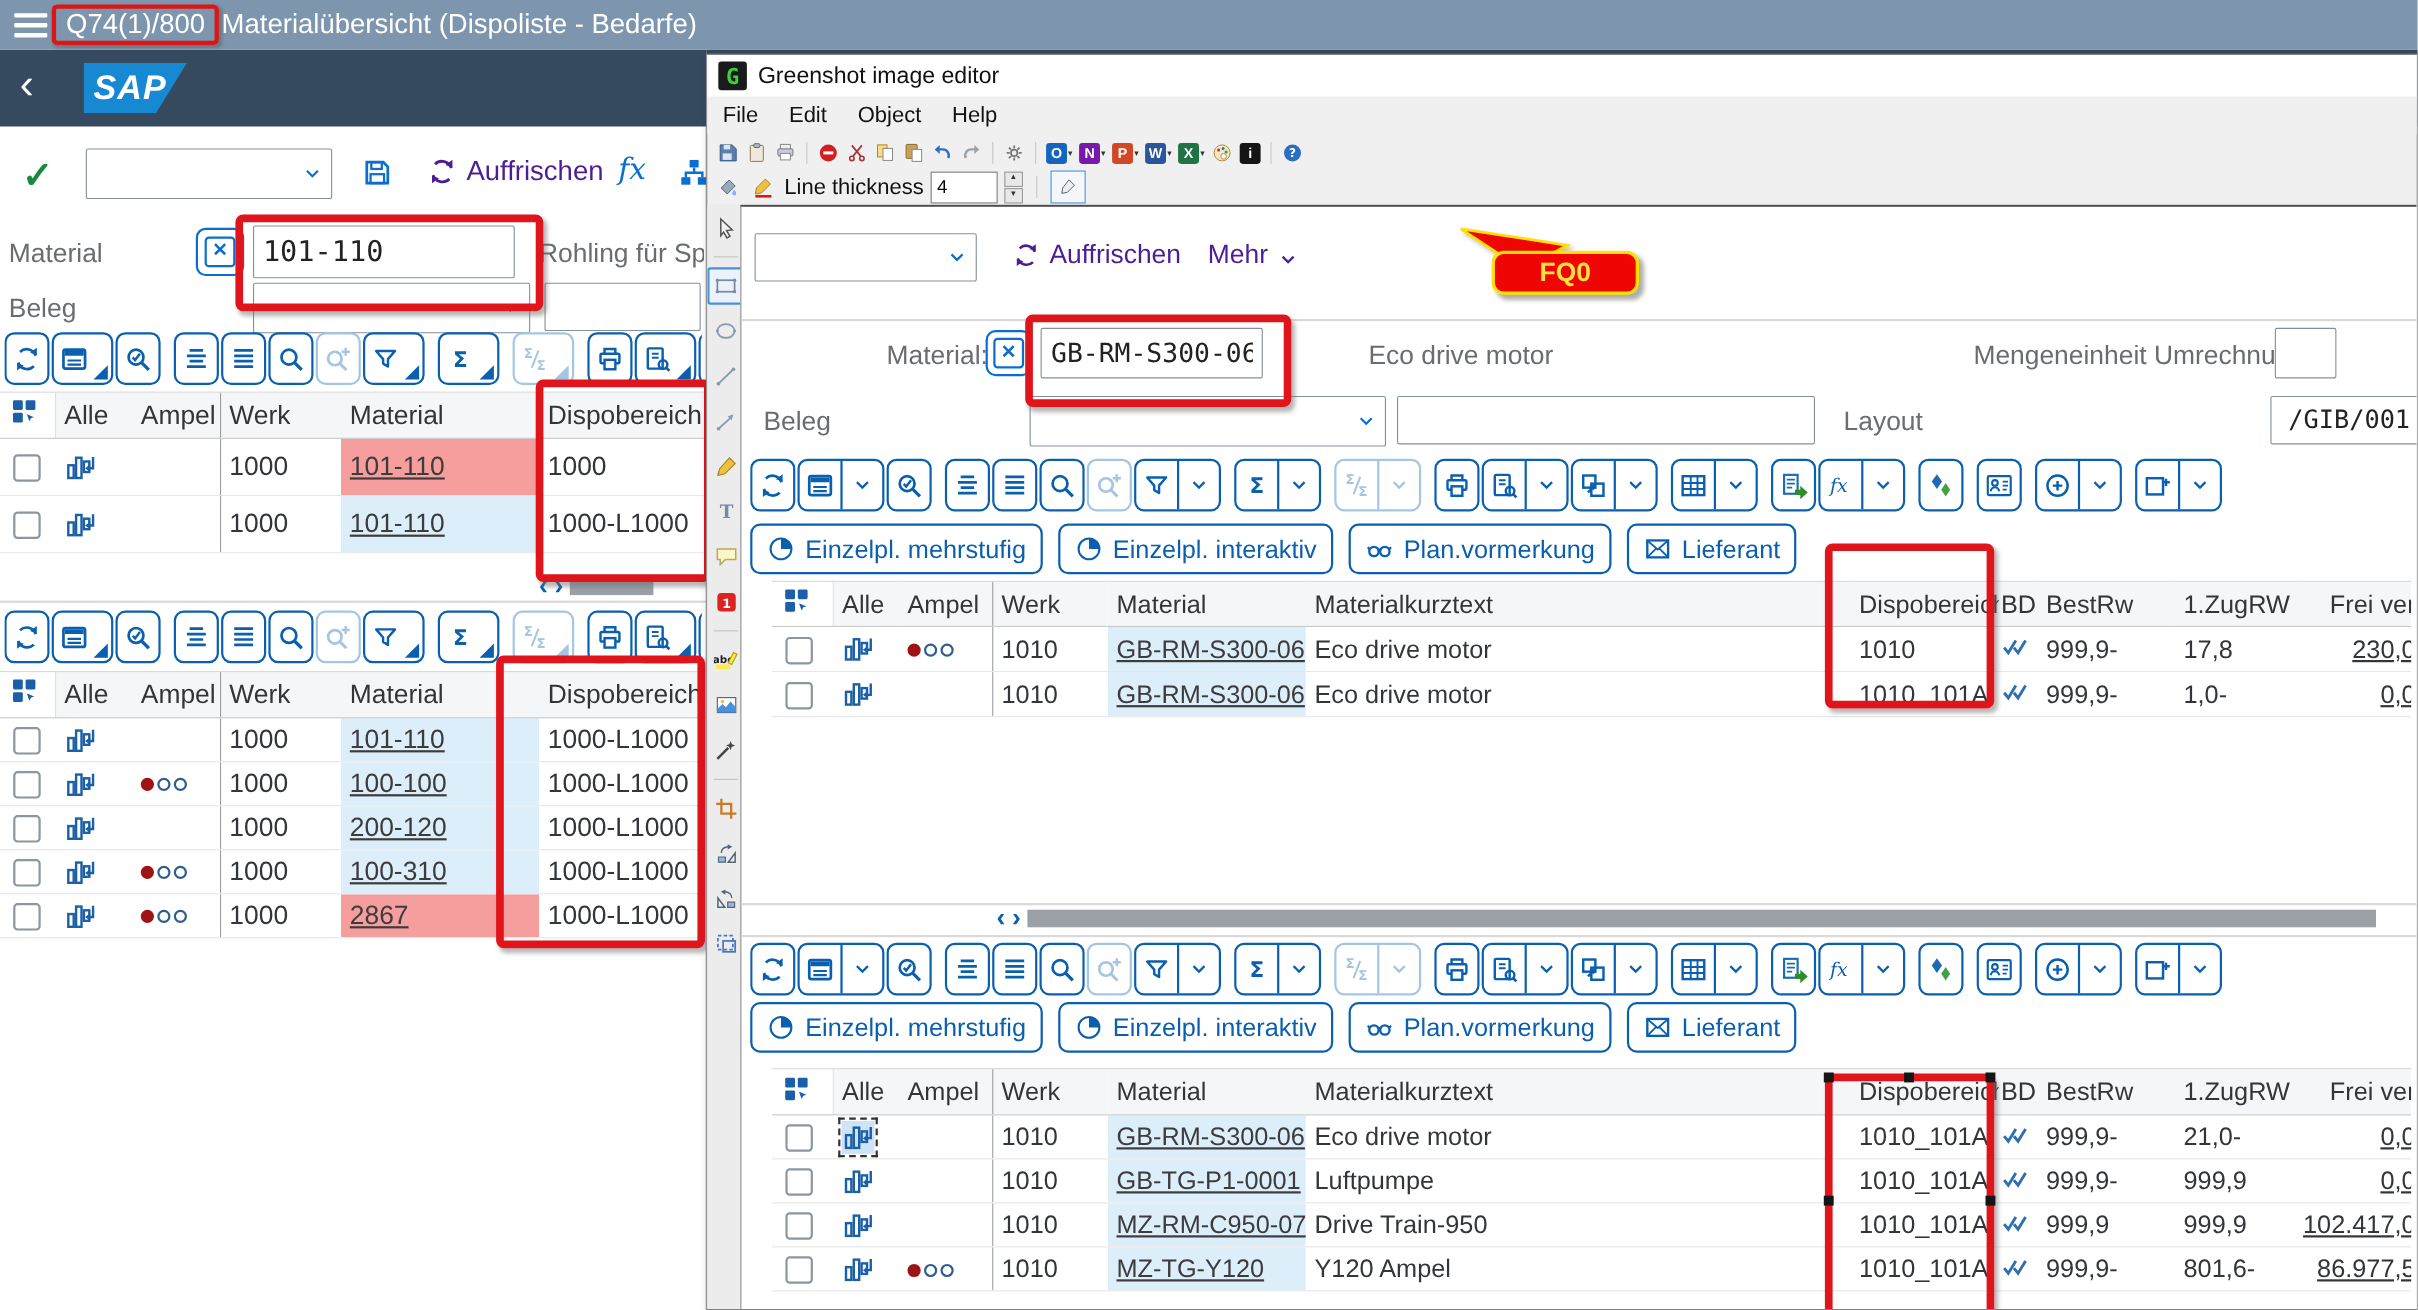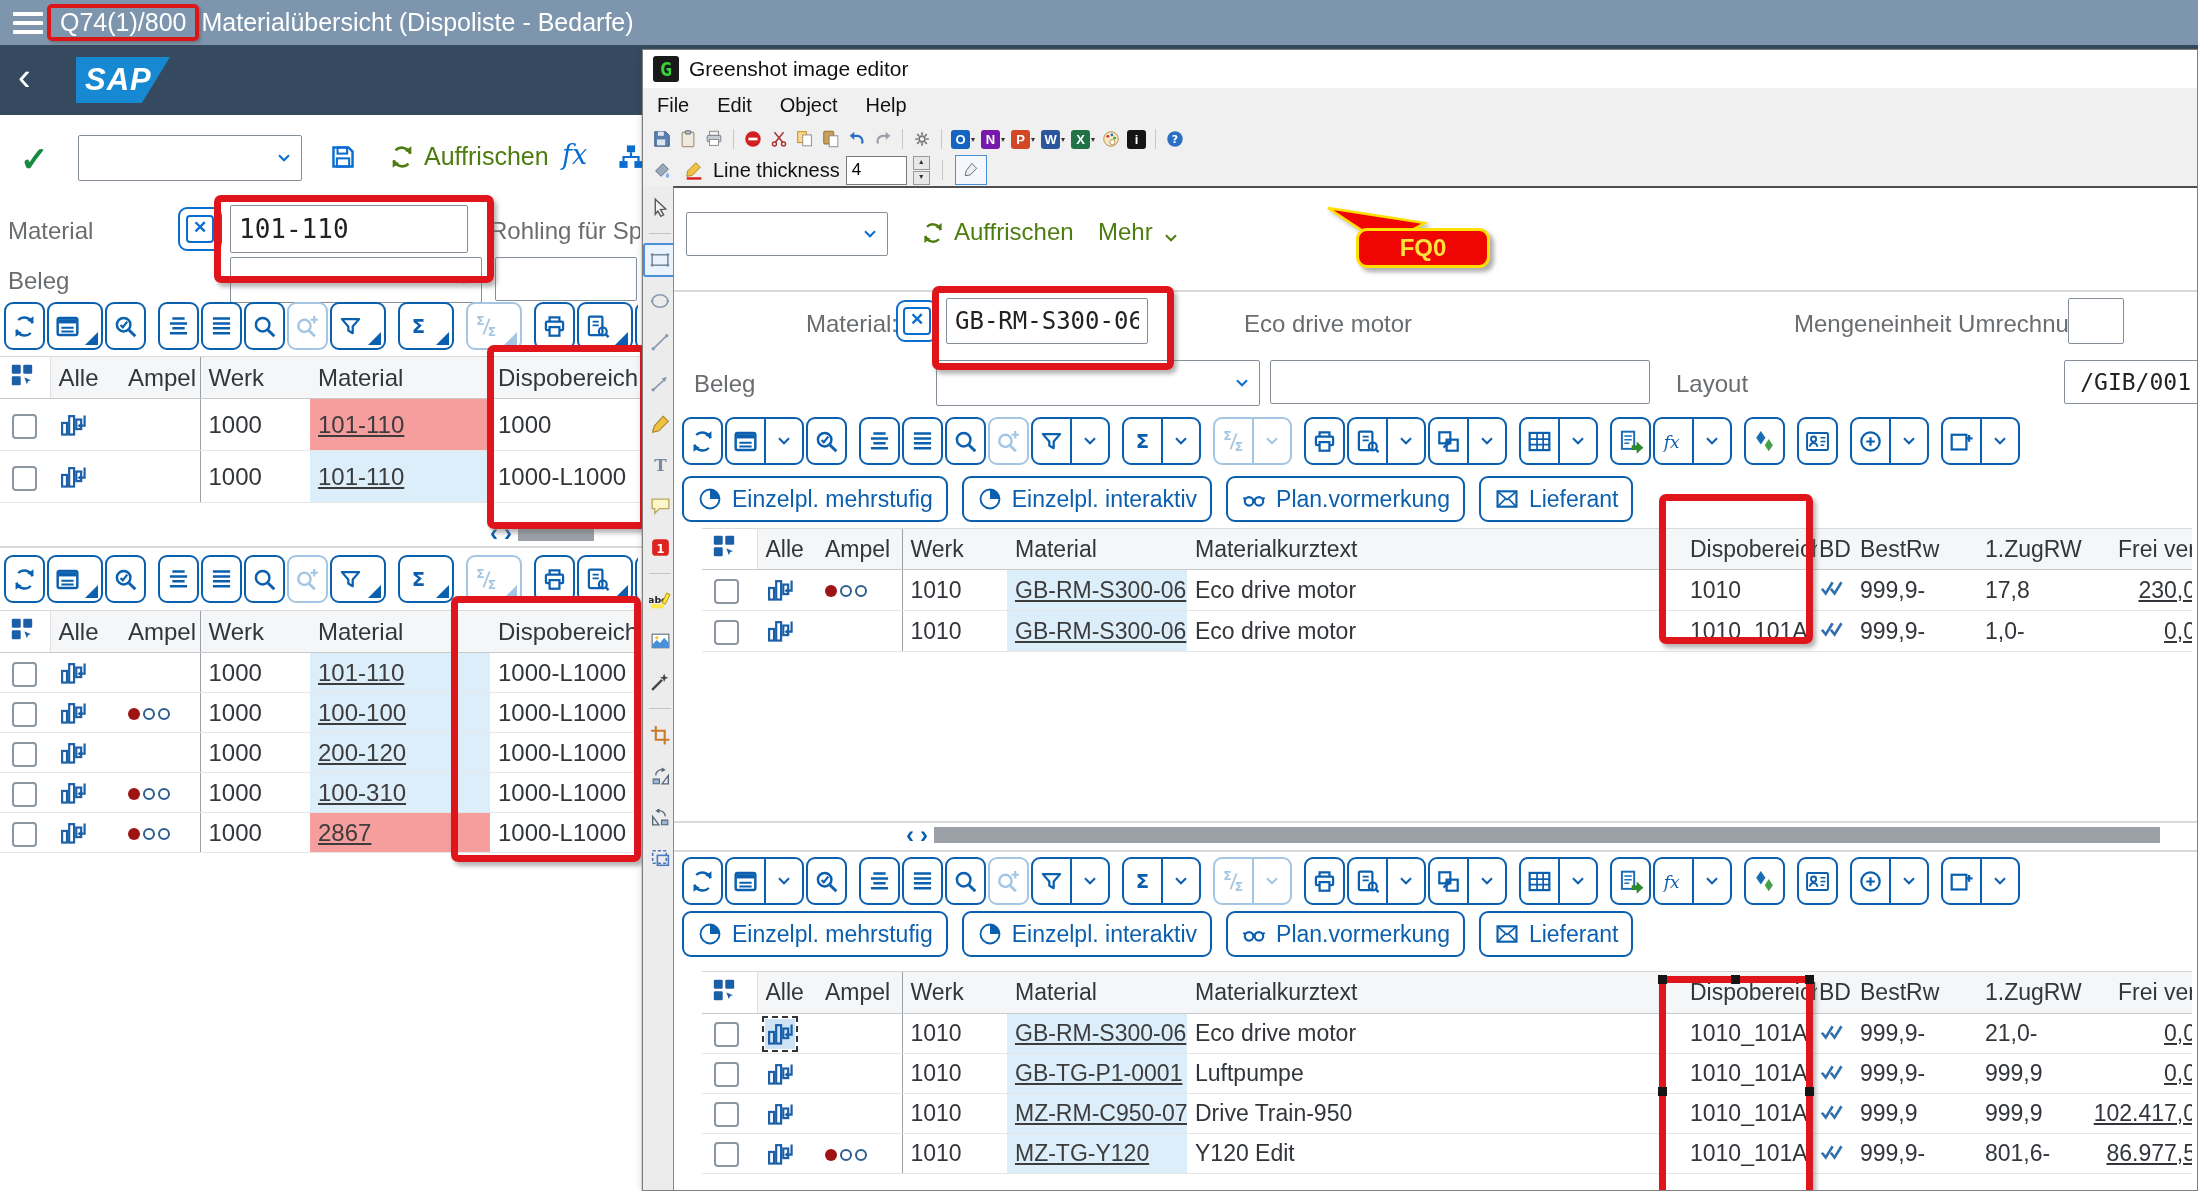--- a/index.html
+++ b/index.html
@@ -15,21 +15,21 @@
   
   #leftpanel{position:absolute;left:0;top:45px;width:642px;height:1146px;background:#fff;overflow:hidden;z-index:1;}
   .lp-head{position:absolute;left:0;top:0;width:100%;height:70px;background:#354a5f;}
   .backchev{position:absolute;left:18px;top:10px;color:#fff;font-size:38px;line-height:44px;}
   .saplogo{position:absolute;left:76px;top:12px;width:94px;height:46px;background:#1789d3;clip-path:polygon(0 0,100% 0,70% 100%,0 100%);color:#fff;font-size:31px;font-weight:bold;font-style:italic;display:flex;align-items:center;padding-left:9px;box-sizing:border-box;letter-spacing:1px;}
   .okcheck{position:absolute;left:20px;top:94px;color:#188a3f;font-size:34px;font-weight:bold;}
   .combo{position:absolute;border:1.5px solid #848f9a;background:#fff;border-radius:2px;}
   .combo .cv{position:absolute;right:7px;top:50%;transform:translateY(-50%);color:#0a6ed1;display:flex;}
   .combo .cv svg{width:20px;height:20px;}
   .tin{position:absolute;border:1.5px solid #848f9a;border-radius:2px;font-family:"DejaVu Sans Mono",monospace;color:#222;padding:0 8px;background:#fff;box-sizing:border-box;outline:none;}
-  .bluelink{color:#4d7c0f;display:inline-flex;align-items:center;gap:8px;font-size:25px;}
+  .bluelink{color:#4c1d95;display:inline-flex;align-items:flex-start;gap:8px;font-size:25px;}
   .bluelink svg{width:28px;height:28px;}
   .lbl{position:absolute;color:#6a6d70;font-size:24px;white-space:nowrap;}
   .xbtn{position:absolute;width:44px;height:44px;border:2px solid #0a6ed1;border-radius:9px;background:#fff;display:flex;align-items:center;justify-content:center;box-sizing:border-box;}
   .xbtn b{width:24px;height:24px;border:2.5px solid #0a6ed1;border-radius:4px;color:#0a6ed1;font-size:17px;line-height:21px;text-align:center;font-weight:bold;}
   
   .tbrow{position:absolute;display:flex;align-items:center;overflow:hidden;height:50px;}
   .sapbtn{position:relative;display:flex;align-items:center;height:44px;border:2.5px solid #0a5fae;border-radius:9px;background:#fff;color:#0a5fae;margin-right:2px;flex:none;box-sizing:content-box;}
   .sapbtn .ic{width:37px;display:flex;justify-content:center;align-items:center;}
   .sapbtn .ic svg{width:27px;height:27px;}
   .sapbtn.light{border-color:#a5c6e2;color:#a5c6e2;}
@@ -1786,21 +1786,21 @@
                       <path fill="currentColor" d="M17.6 9l-3.4 2.5 3.4 2.5z"></path>
                     </svg>
                   </span></td>
               <td><span class="ampel">
                     <i class="df"></i>
                     <i class="do"></i>
                     <i class="do"></i>
                   </span></td>
               <td class="bl">1010</td>
               <td class="bg-blue"><a class="cell-link">MZ-TG-Y120</a></td>
-              <td>Y120 Edit</td>
+              <td>Y120 Ampel</td>
               <td>1010_101A</td>
               <td style="padding-left:2px;"><span class="bdic"><svg viewBox="0 0 22 22" width="100%" height="100%">
                       <g fill="none" stroke="#2f6fb0" stroke-width="2.2">
                         <path d="M2.5 12.5l3.2 4L11.5 7"></path>
                         <path d="M10 12.5l3.2 4L19 7"></path>
                       </g>
                     </svg></span></td>
               <td class="num">999,9-</td>
               <td class="num">801,6-</td>
               <td>

